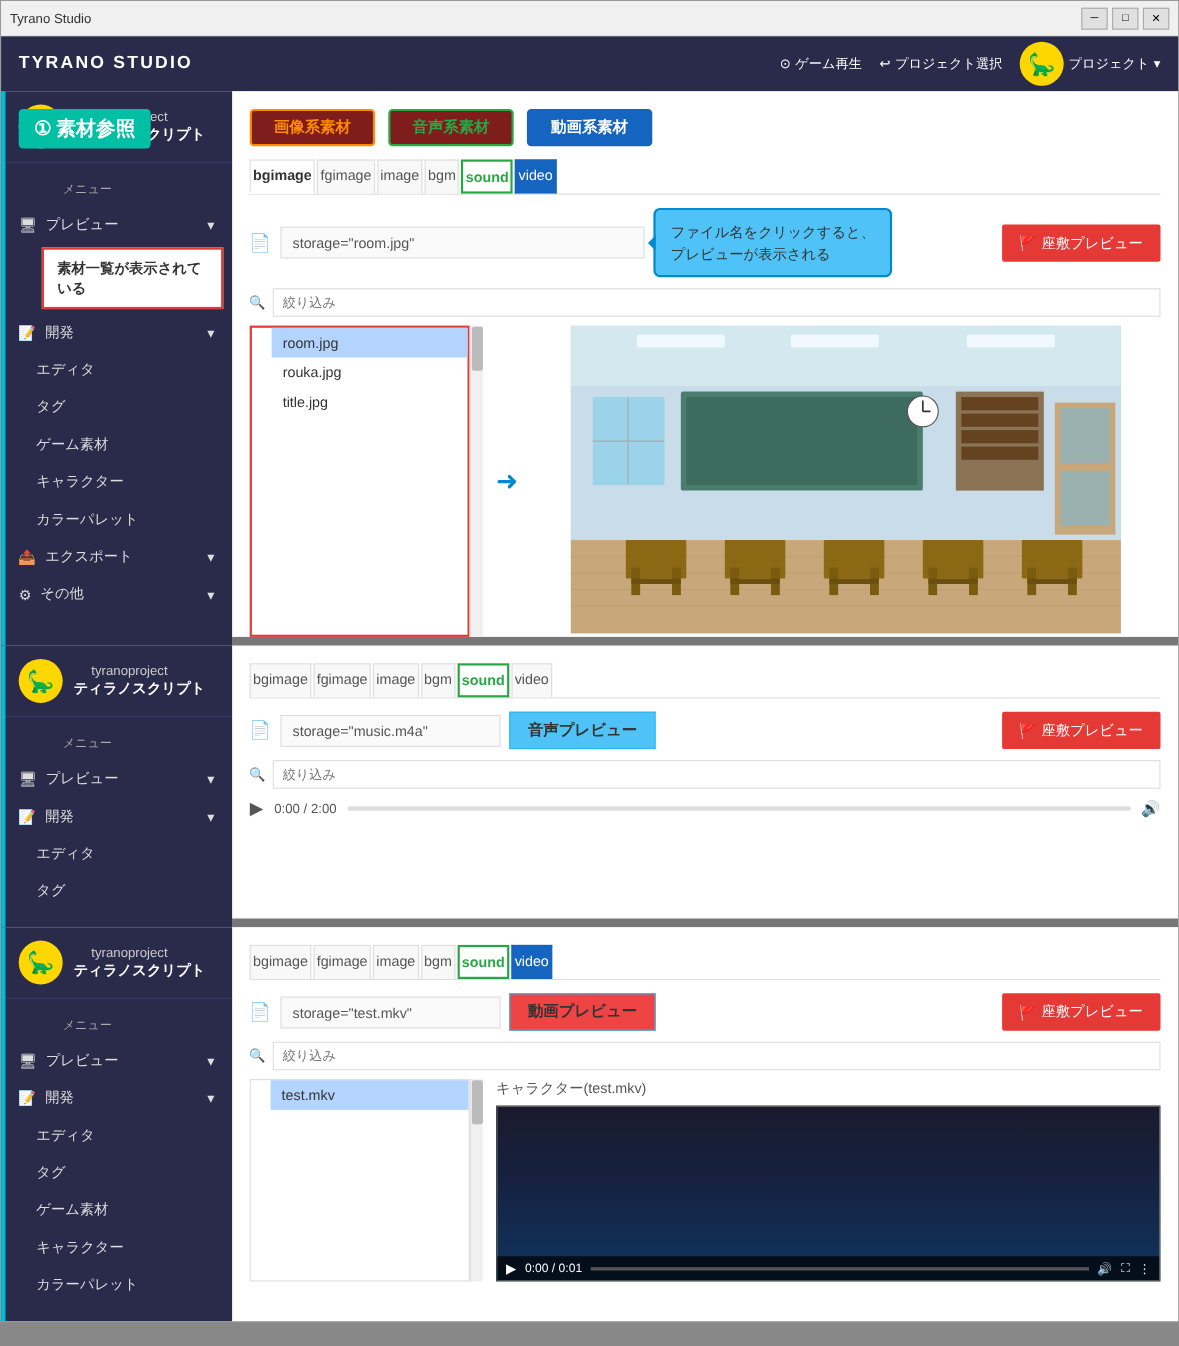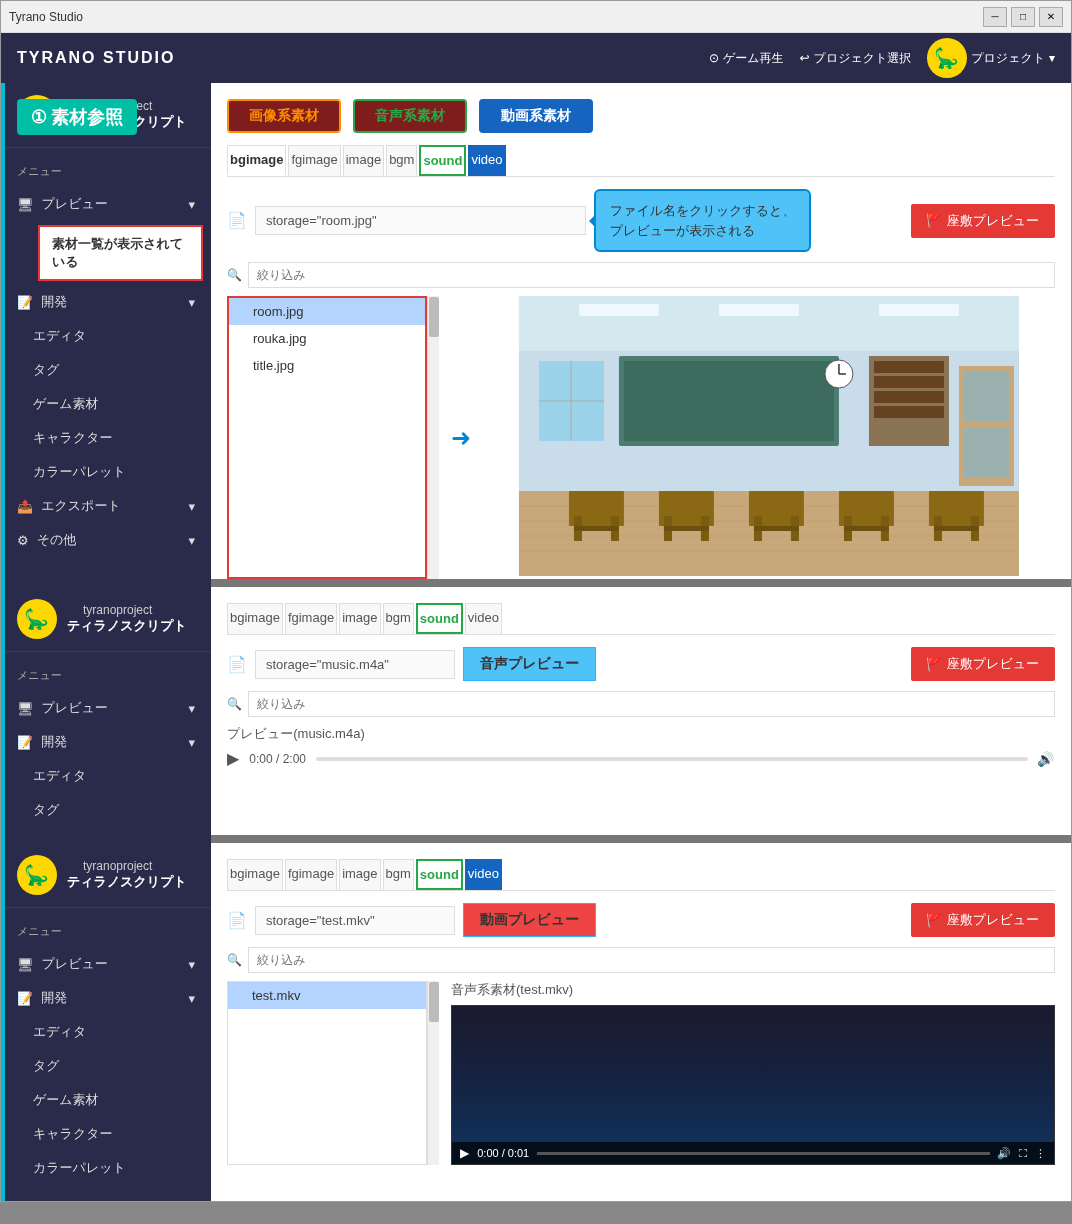--- a/index.html
+++ b/index.html
@@ -20,21 +20,21 @@
 
     
     .main-layout { display: flex; height: auto; }
 
     
     .sidebar { width: 210px; background: #2a2a4a; color: white; flex-shrink: 0; padding-bottom: 16px; }
     .sidebar-user { padding: 12px 16px; display: flex; align-items: center; gap: 10px; border-bottom: 1px solid #3a3a6a; }
     .avatar { width: 40px; height: 40px; border-radius: 50%; background: #ffd700; display: flex; align-items: center; justify-content: center; font-size: 20px; }
     .user-info { font-size: 12px; color: #ccc; margin-left: 16px; }
     .user-name { font-size: 13px; color: white; font-weight: bold; }
-    .sidebar-section { padding: 8px 16px; font-size: 11px; color: #aaa; margin-top: 8px; }
+    .sidebar-section { padding: 8px 16px; font-size: 11px; color: #aaa; margin-top: 8px; margin-left: 40px; }
     .sidebar-item { padding: 8px 16px 8px 32px; color: #ddd; font-size: 13px; cursor: pointer; display: flex; align-items: center; gap: 8px; }
     .sidebar-item-main { padding: 8px 16px; color: #ddd; font-size: 13px; cursor: pointer; display: flex; align-items: center; justify-content: space-between; }
 
     
     .content-area { flex: 1; background: white; }
 
     
     .tab-group-row { display: flex; gap: 12px; margin-bottom: 12px; align-items: center; }
     .tab-group-btn { padding: 6px 20px; border-radius: 4px; font-size: 14px; font-weight: bold; cursor: pointer; border: 2px solid; background: #7f1d1d; }
     .tab-group-btn.orange { border-color: #ff8c00; color: #ff8c00; }
@@ -55,21 +55,21 @@
     .file-icon { color: #999; font-size: 16px; }
 
     
     .filter-row { display: flex; align-items: center; gap: 6px; margin-bottom: 8px; }
     .filter-input { flex: 1; border: 1px solid #ddd; padding: 5px 8px; font-size: 12px; }
     .search-icon-sm { color: #999; font-size: 12px; }
 
     
     .files-preview-row { display: flex; gap: 12px; }
     .file-list { width: 200px; border: 1px solid #ddd; flex-shrink: 0; }
-    .file-list-item { padding: 6px 24px; font-size: 13px; cursor: pointer; color: #333; }
+    .file-list-item { padding: 6px 10px; font-size: 13px; cursor: pointer; color: #333; margin-left: 18px; }
     .file-list-item.selected { background: #b3d4ff; }
 
     
     .preview-area { flex: 1; }
     .classroom-svg { width: 100%; height: 280px; }
 
     
     .tooltip-bubble { background: #4fc3f7; color: #333; padding: 10px 14px; border-radius: 6px; font-size: 13px; line-height: 1.5; border: 2px solid #0288d1; position: relative; display: inline-block; max-width: 240px; }
     .tooltip-bubble::before { content: ''; position: absolute; left: -14px; top: 50%; transform: translateY(-50%); border: 7px solid transparent; border-right-color: #0288d1; }
 
@@ -383,21 +383,20 @@
           </button>
         </div>
 
         <div class="filter-row">
           <span class="search-icon-sm">🔍</span>
           <input class="filter-input" placeholder="絞り込み" style="">
         </div>
 
         <div class="files-preview-row">
           <div class="preview-area">
-            <div class="audio-label">プレビュー(music.m4a)</div>
             <div class="audio-controls">
               <span class="play-btn">▶</span>
               <span class="time-display">0:00 / 2:00</span>
               <div class="audio-slider"></div>
               <span class="volume-icon">🔊</span>
             </div>
           </div>
         </div>
       </div>
     </div>
@@ -467,21 +466,21 @@
         <div class="files-preview-row">
           <div class="list-with-scroll">
             <div class="file-list" style="border:1px solid #ddd;">
               <div class="file-list-item selected">test.mkv</div>
             </div>
             <div class="vscroll">
               <div class="vscroll-thumb"></div>
             </div>
           </div>
           <div class="preview-area">
-            <div class="audio-label">音声系素材(test.mkv)</div>
+            <div class="audio-label">キャラクター(test.mkv)</div>
 
             <div class="video-preview" style="height:160px; border:1px solid #333; position:relative; background: linear-gradient(180deg, #1a1a2e 0%, #16213e 40%, #0f3460 100%);">
 
 
               <div class="video-controls-bar">
                 <span class="video-ctrl-btn">▶</span>
                 <span class="video-time">0:00 / 0:01</span>
                 <div class="video-progress"></div>
                 <span class="video-vol">🔊</span>
                 <span class="video-fullscreen">⛶</span>

